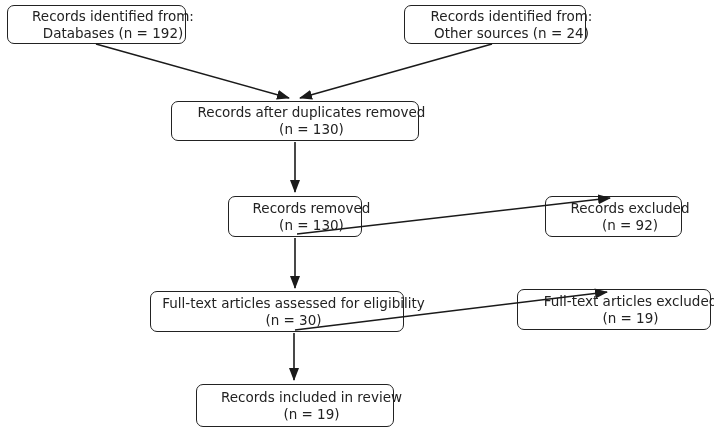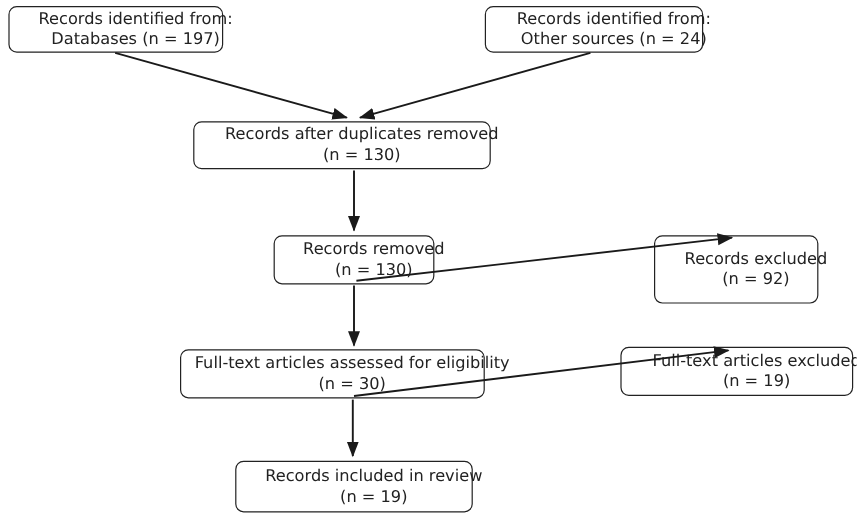--- a/index.html
+++ b/index.html
@@ -47,39 +47,39 @@
     stroke-width: 1.6;
   }
 </style>
 </head>
 <body>
 
 <div class="canvas">
 
   <div class="node" style="left:7px; top:5px; width:179px; height:39px;">
     <span>Records identified from:</span>
-    <span>Databases (n = 197)</span>
+    <span>Databases (n = 192)</span>
   </div>
 
   <div class="node" style="left:404px; top:5px; width:182px; height:39px;">
     <span>Records identified from:</span>
     <span>Other sources (n = 24)</span>
   </div>
 
-  <div class="node" style="left:161px; top:101px; width:248px; height:40px;">
+  <div class="node" style="left:171px; top:101px; width:248px; height:40px;">
     <span>Records after duplicates removed</span>
     <span>(n = 130)</span>
   </div>
 
   <div class="node" style="left:228px; top:196px; width:134px; height:41px;">
     <span>Records removed</span>
     <span>(n = 130)</span>
   </div>
 
-  <div class="node" style="left:545px; top:196px; width:137px; height:57px;">
+  <div class="node" style="left:545px; top:196px; width:137px; height:41px;">
     <span>Records excluded</span>
     <span>(n = 92)</span>
   </div>
 
   <div class="node" style="left:150px; top:291px; width:254px; height:41px;">
     <span>Full-text articles assessed for eligibility</span>
     <span>(n = 30)</span>
   </div>
 
   <div class="node" style="left:517px; top:289px; width:194px; height:41px;">

